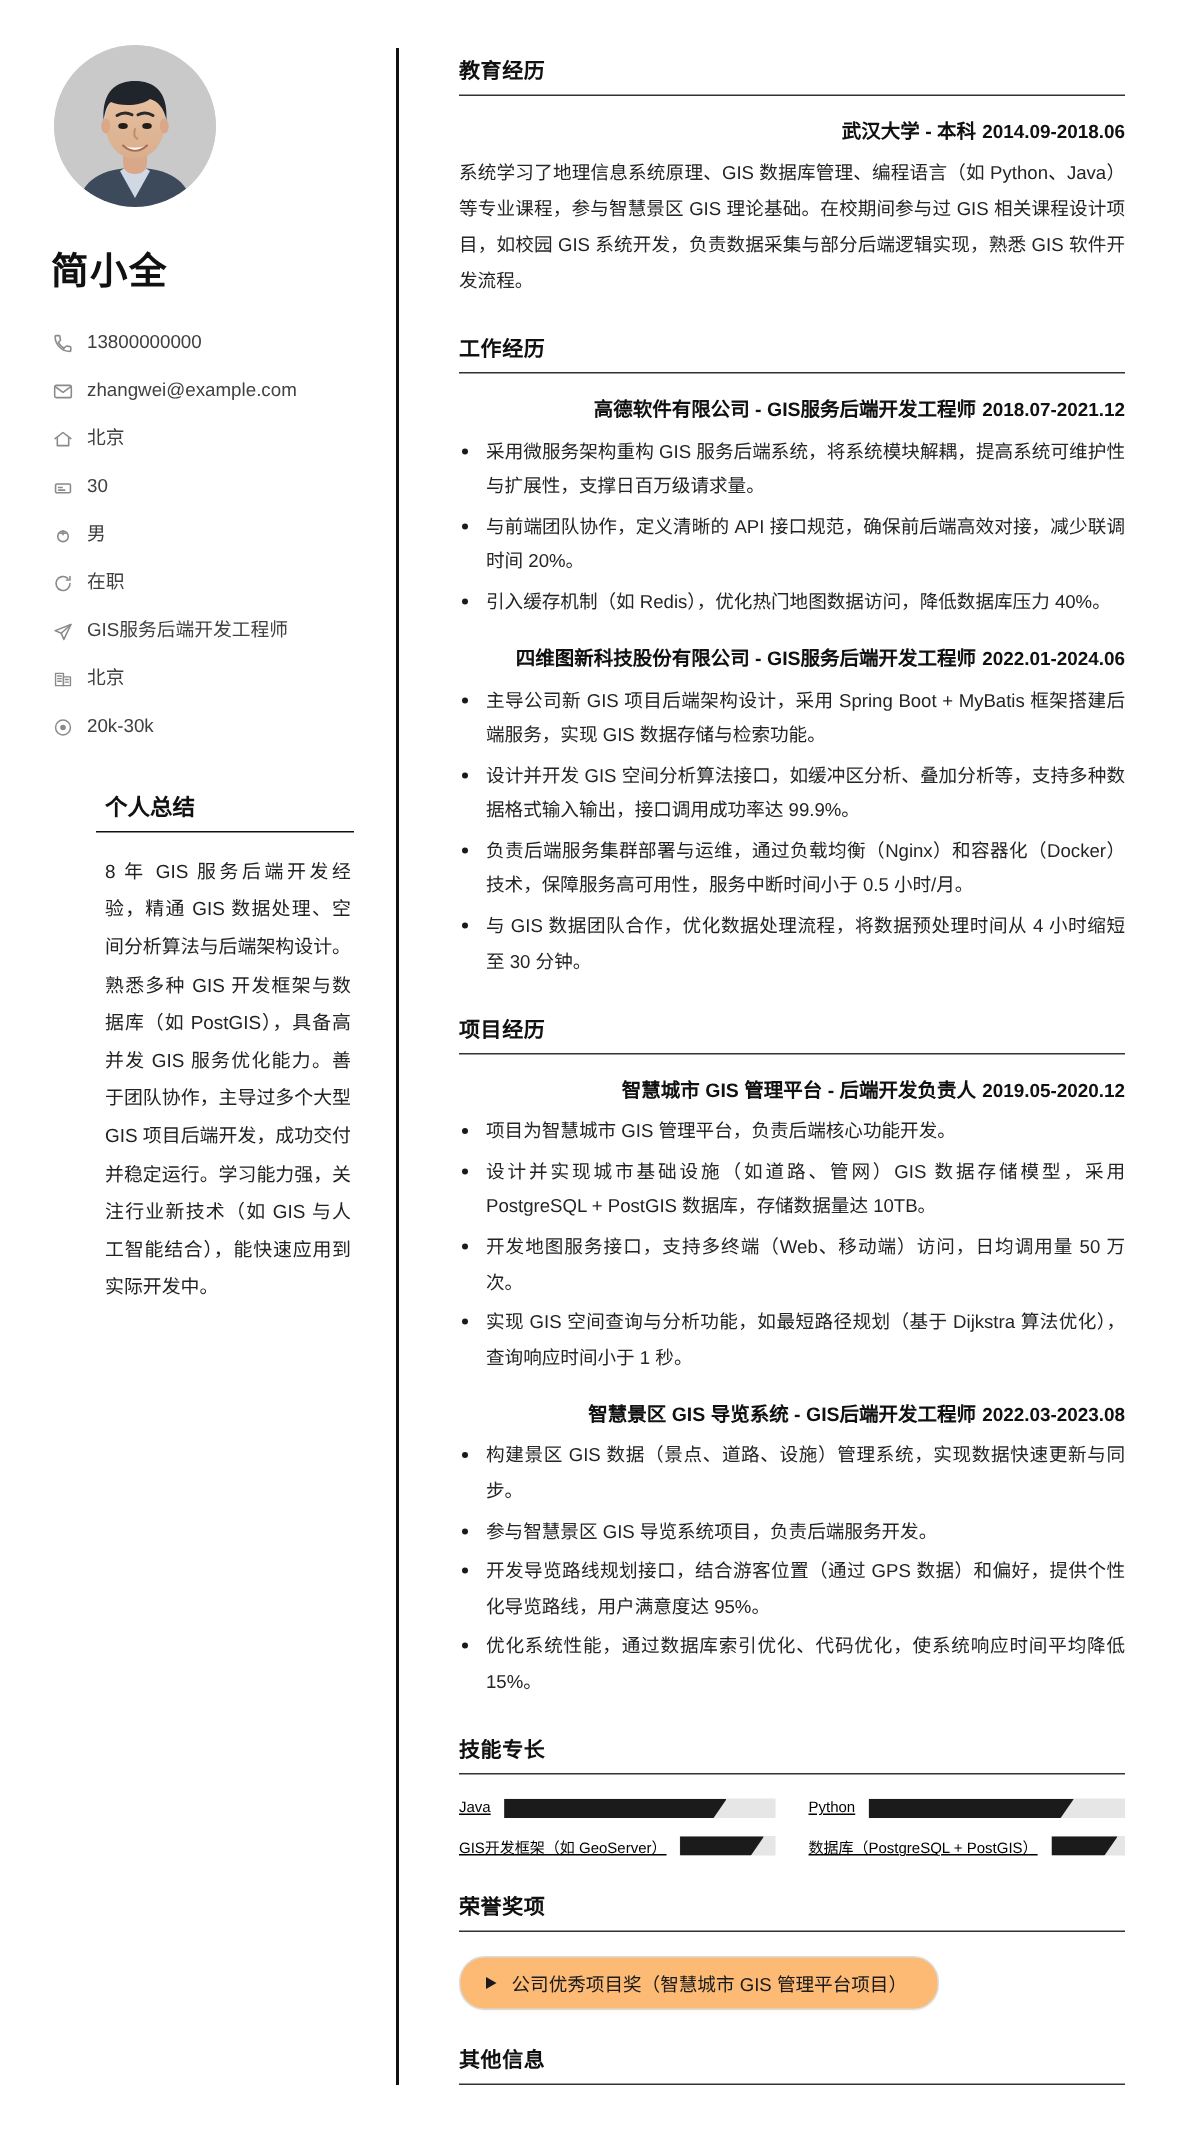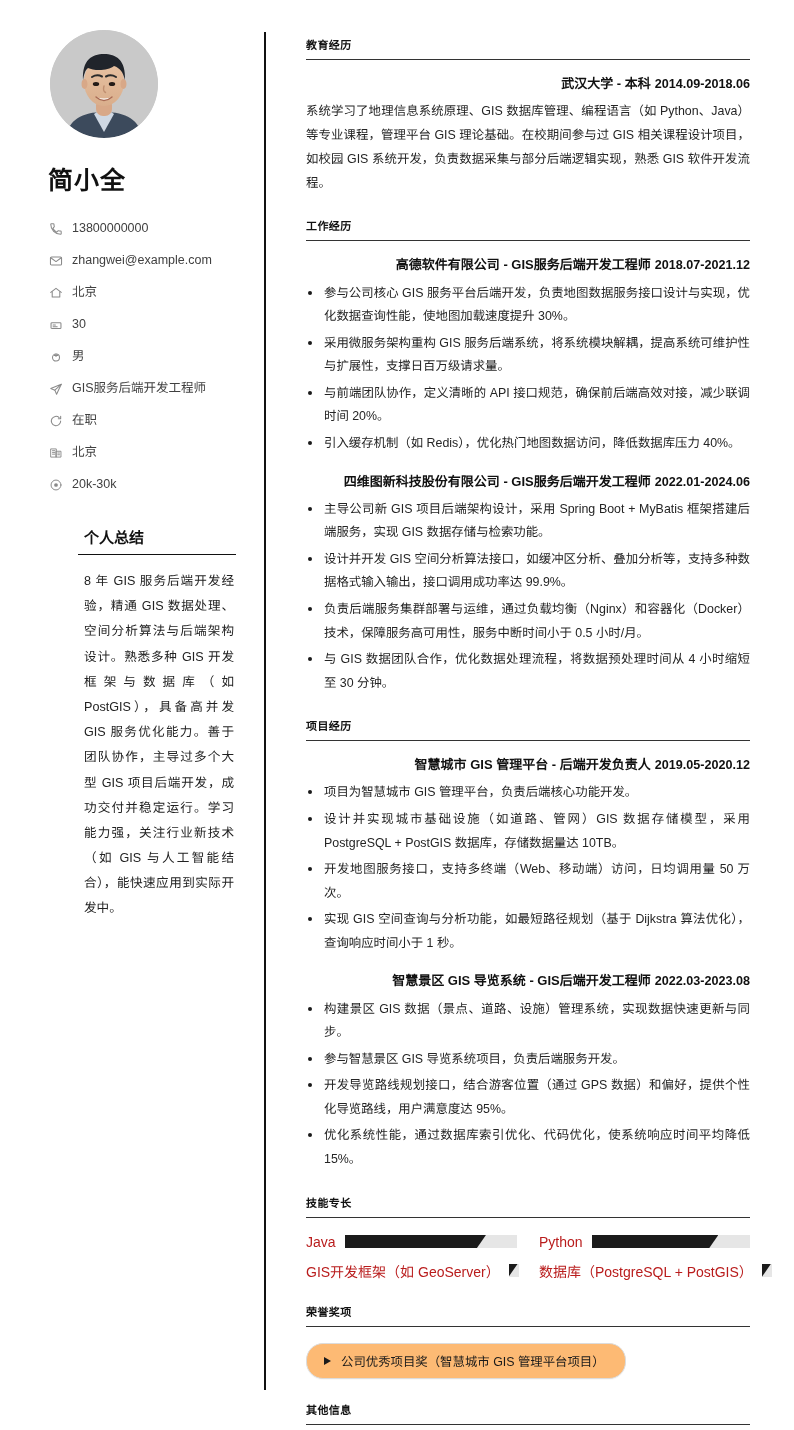--- a/index.html
+++ b/index.html
@@ -28,21 +28,21 @@
     left: 264px;
     top: 32px;
     width: 2px;
     height: 1358px;
     background: #111111;
   }
 
   
   .left {
     width: 264px;
-    padding: 28px 24px 30px 42px;
+    padding: 28px 24px 30px 28px;
     flex: 0 0 264px;
   }
   .avatar {
     width: 108px;
     height: 108px;
     border-radius: 50%;
     overflow: hidden;
     background: #c9c9c9;
     position: relative;
     margin: 2px 0 0 8px;
@@ -102,21 +102,21 @@
   }
 
   
   .right {
     flex: 1 1 auto;
     padding: 36px 44px 24px 42px;
     min-width: 0;
   }
   .section { margin-bottom: 22px; }
   .section-title {
-    font-size: 11px;
+    font-size: 14px;
     font-weight: 700;
     color: #111111;
     padding-bottom: 7px;
     border-bottom: 1.6px solid #333333;
     letter-spacing: 0.4px;
   }
   .entry { margin-top: 15px; }
   .entry + .entry { margin-top: 17px; }
   .entry-head {
     display: flex;
@@ -173,24 +173,25 @@
     row-gap: 11px;
     margin-top: 16px;
   }
   .skill {
     display: flex;
     align-items: center;
     gap: 9px;
     min-width: 0;
   }
   .skill-label {
-    font-size: 14px;
-    color: #b91c1c;
+    font-size: 10px;
+    color: #000000;
     white-space: nowrap;
     flex: 0 0 auto;
+    text-decoration: underline;
   }
   .skill-track {
     position: relative;
     flex: 1 1 auto;
     height: 13px;
     background: #e6e6e6;
     min-width: 10px;
     overflow: hidden;
   }
   .skill-fill {
@@ -320,35 +321,35 @@
             <circle cx="12" cy="13" r="6"></circle>
               <path d="M9 9.5h6M12 7v4"></path>
           </svg>
         </span>
         <span class="val">男</span>
       </li>
 
       <li class="contact-item">
         <span class="ico">
           <svg width="14" height="14" viewBox="0 0 24 24" fill="none" stroke="currentColor" stroke-width="1.8" stroke-linecap="round" stroke-linejoin="round">
+            <path d="M20 12a8 8 0 1 1-2.6-5.9"></path>
+              <path d="M20 4v4h-4"></path>
+          </svg>
+        </span>
+        <span class="val">在职</span>
+      </li>
+
+      <li class="contact-item">
+        <span class="ico">
+          <svg width="14" height="14" viewBox="0 0 24 24" fill="none" stroke="currentColor" stroke-width="1.8" stroke-linecap="round" stroke-linejoin="round">
             <path d="M21 4 3 11l7 3 3 7Z"></path>
               <path d="M21 4 10 14"></path>
           </svg>
         </span>
         <span class="val">GIS服务后端开发工程师</span>
-      </li>
-
-      <li class="contact-item">
-        <span class="ico">
-          <svg width="14" height="14" viewBox="0 0 24 24" fill="none" stroke="currentColor" stroke-width="1.8" stroke-linecap="round" stroke-linejoin="round">
-            <path d="M20 12a8 8 0 1 1-2.6-5.9"></path>
-              <path d="M20 4v4h-4"></path>
-          </svg>
-        </span>
-        <span class="val">在职</span>
       </li>
 
       <li class="contact-item">
         <span class="ico">
           <svg width="14" height="14" viewBox="0 0 24 24" fill="none" stroke="currentColor" stroke-width="1.6" stroke-linecap="round" stroke-linejoin="round">
             <rect x="3.5" y="5" width="9" height="14"></rect>
               <rect x="12.5" y="9" width="8" height="10"></rect>
             <path d="M6 8h4M6 11h4M6 14h4M15 12h3M15 15h3"></path>
           </svg>
         </span>
@@ -374,34 +375,33 @@
 
   <main class="right">
 
     <section class="section">
       <h2 class="section-title">教育经历</h2>
       <div class="entry">
         <div class="entry-head">
           <span class="entry-title">武汉大学 - 本科</span>
           <span class="entry-date">2014.09-2018.06</span>
         </div>
-        <p class="entry-desc">系统学习了地理信息系统原理、GIS 数据库管理、编程语言（如 Python、Java）等专业课程，管理平台 GIS 理论基础。在校期间参与过 GIS 相关课程设计项目，如校园 GIS 系统开发，负责数据采集与部分后端逻辑实现，熟悉 GIS 软件开发流程。</p>
+        <p class="entry-desc">系统学习了地理信息系统原理、GIS 数据库管理、编程语言（如 Python、Java）等专业课程，参与智慧景区 GIS 理论基础。在校期间参与过 GIS 相关课程设计项目，如校园 GIS 系统开发，负责数据采集与部分后端逻辑实现，熟悉 GIS 软件开发流程。</p>
       </div>
     </section>
 
     <section class="section">
       <h2 class="section-title">工作经历</h2>
 
       <div class="entry">
         <div class="entry-head">
           <span class="entry-title">高德软件有限公司 - GIS服务后端开发工程师</span>
           <span class="entry-date">2018.07-2021.12</span>
         </div>
         <ul class="bullets">
-          <li>参与公司核心 GIS 服务平台后端开发，负责地图数据服务接口设计与实现，优化数据查询性能，使地图加载速度提升 30%。</li>
           <li>采用微服务架构重构 GIS 服务后端系统，将系统模块解耦，提高系统可维护性与扩展性，支撑日百万级请求量。</li>
           <li>与前端团队协作，定义清晰的 API 接口规范，确保前后端高效对接，减少联调时间 20%。</li>
           <li>引入缓存机制（如 Redis），优化热门地图数据访问，降低数据库压力 40%。</li>
         </ul>
       </div>
 
       <div class="entry">
         <div class="entry-head">
           <span class="entry-title">四维图新科技股份有限公司 - GIS服务后端开发工程师</span>
           <span class="entry-date">2022.01-2024.06</span>

